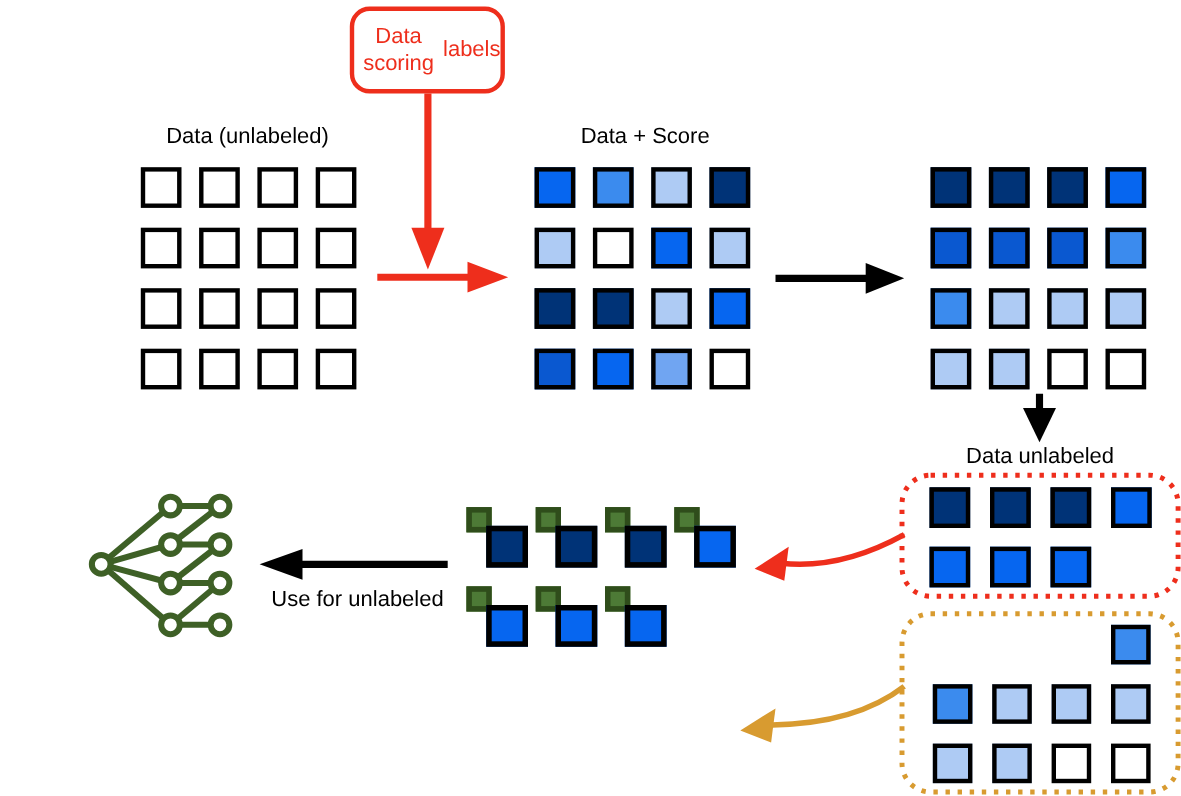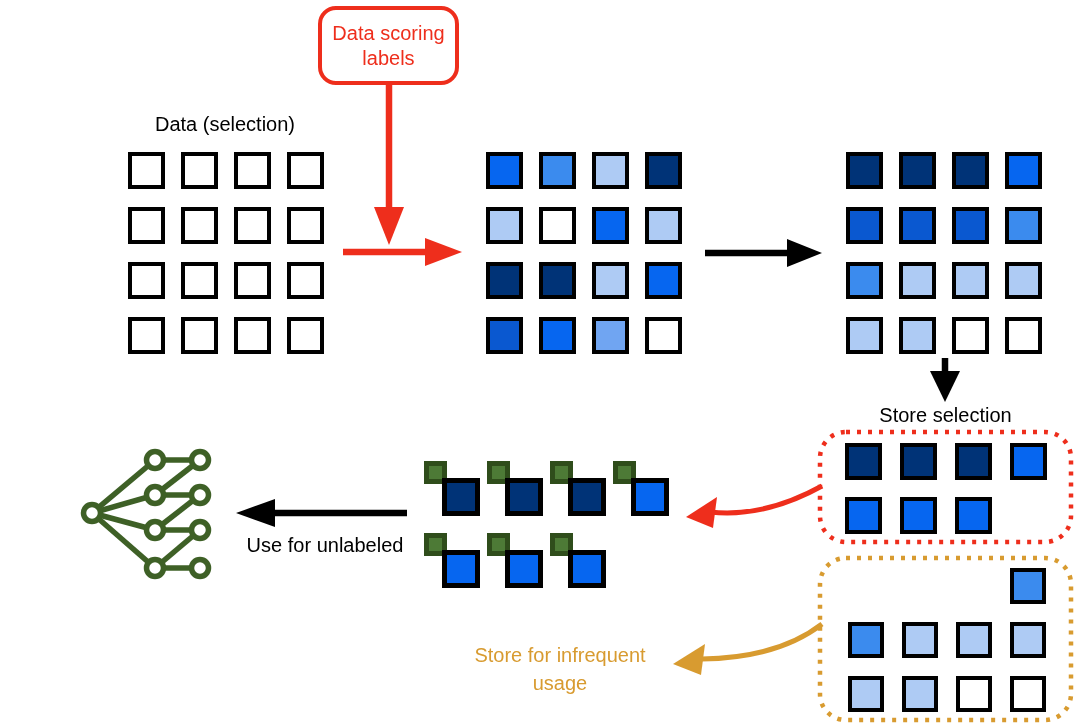--- a/index.html
+++ b/index.html
@@ -15,21 +15,21 @@
   .s-gold{stroke:var(--gold);stroke-width:5;fill:none;}
   .f-gold{fill:var(--gold);stroke:none;}
   .curve-red{stroke:var(--red);stroke-width:5;fill:none;}
   .dotted-red{fill:none;stroke:var(--red);stroke-width:4.5;stroke-dasharray:4 7;}
   .dotted-gold{fill:none;stroke:var(--gold);stroke-width:4.5;stroke-dasharray:4 7;}
   .s-nn{stroke:var(--nn_green);stroke-width:5.5;fill:none;}
   .nn-node{fill:#fff;stroke:var(--nn_green);stroke-width:5.5;}
   .scoring-box{
     position:absolute;left:318px;top:6px;width:141px;height:79px;
     border:4.5px solid var(--red);border-radius:18px;box-sizing:border-box;
-    display:flex;flex-direction:column;align-items:center;justify-content:center;
+    display:flex;flex-direction:row;align-items:center;justify-content:center;
     color:var(--red);font-size:20px;line-height:25px;text-align:center;
   }
   .title{position:absolute;font-size:20px;text-align:center;color:#000;}
   .t-unlabeled{left:100px;top:113px;width:250px;}
   .t-score{left:486px;top:113px;width:201px;}
   .t-ranked{left:820px;top:113px;width:251px;}
   .t-selection{left:820px;top:404px;width:251px;}
   .t-acquire{left:430px;top:421px;width:200px;}
   .t-training{left:230px;top:534px;width:190px;}
   .t-store{left:440px;top:641px;width:240px;color:var(--gold);line-height:28px;}
@@ -111,27 +111,24 @@
       <circle class="nn-node" cx="200" cy="530" r="8.5"></circle>
       <circle class="nn-node" cx="200" cy="568" r="8.5"></circle>
     </g>
   </svg>
 
   <div class="scoring-box">
     <div>Data scoring</div>
     <div>labels</div>
   </div>
 
-  <div class="title t-unlabeled">Data (selection)</div>
-  <div class="title t-selection">Store selection</div>
+  <div class="title t-unlabeled">Data (unlabeled)</div>
+  <div class="title t-score">Data + Score</div>
+  <div class="title t-selection">Data unlabeled</div>
   <div class="title t-training">Use for unlabeled</div>
-  <div class="title t-store">
-    <div>Store for infrequent</div>
-    <div>usage</div>
-  </div>
 
   <div class="grid" style="left: 128px; top: 152px;">
       <div class="cell" style="left: 0px; top: 0px; background: var(--white);"></div>
       <div class="cell" style="left: 53px; top: 0px; background: var(--white);"></div>
       <div class="cell" style="left: 106px; top: 0px; background: var(--white);"></div>
       <div class="cell" style="left: 159px; top: 0px; background: var(--white);"></div>
       <div class="cell" style="left: 0px; top: 55px; background: var(--white);"></div>
       <div class="cell" style="left: 53px; top: 55px; background: var(--white);"></div>
       <div class="cell" style="left: 106px; top: 55px; background: var(--white);"></div>
       <div class="cell" style="left: 159px; top: 55px; background: var(--white);"></div>

